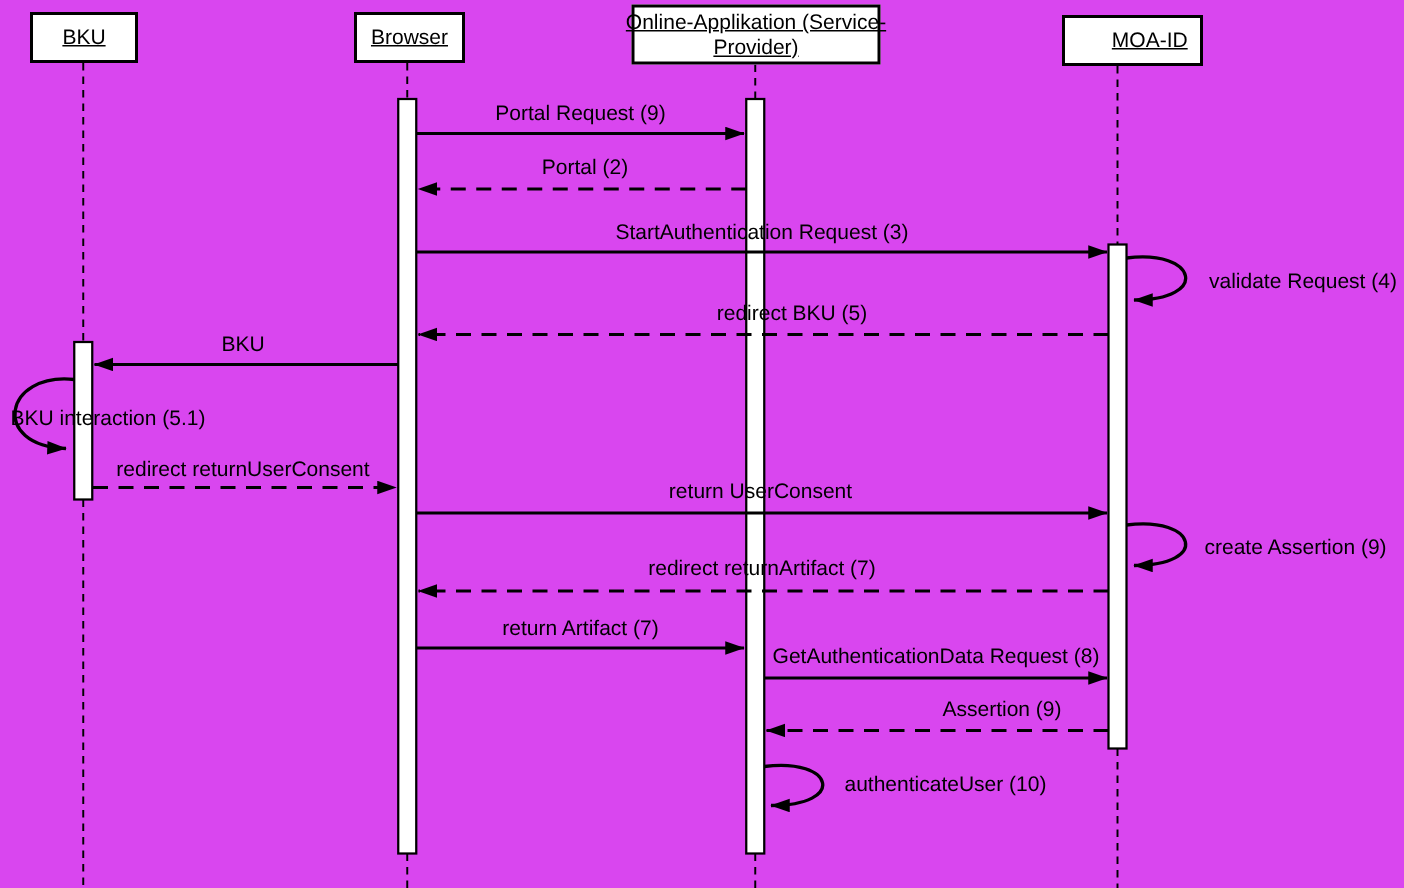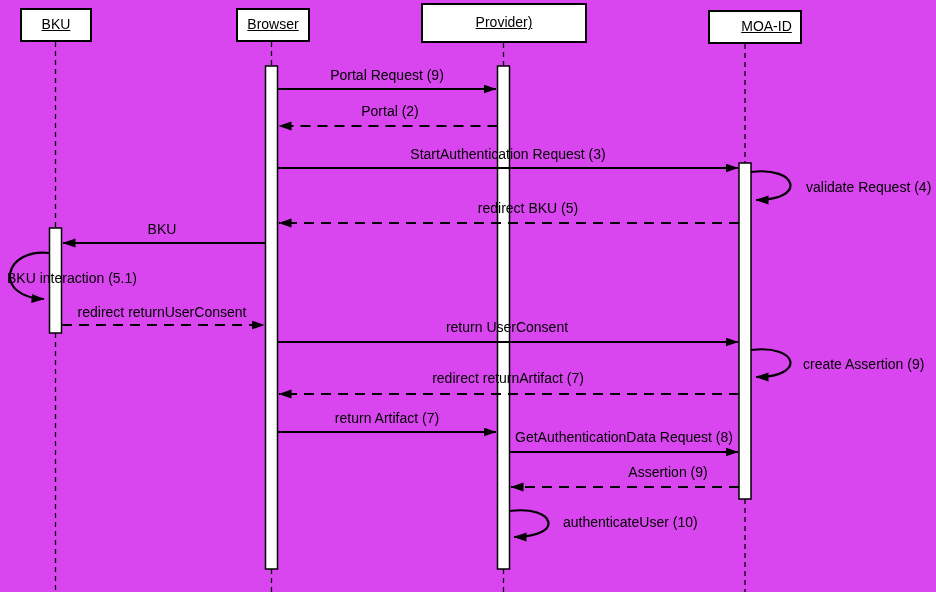--- a/index.html
+++ b/index.html
@@ -91,20 +91,21 @@
     </g>
   </svg>
 
   <div class="actor-box" style="left:20px; top:8px; width:72px; height:34px;">
     <span>BKU</span>
   </div>
   <div class="actor-box" style="left:236px; top:8px; width:74px; height:34px;">
     <span>Browser</span>
   </div>
   <div class="actor-box" style="left:421px; top:3px; width:166px; height:40px;">
+    <span>Online-Applikation (Service-</span>
     <span>Provider)</span>
   </div>
   <div class="actor-box" style="left:708px; top:10px; width:94px; height:34px;padding-left:23px;">
     <span>MOA-ID</span>
   </div>
 
   <div class="msg-label centered" style="left:387px; top:67px;">Portal Request (9)</div>
   <div class="msg-label centered" style="left:390px; top:103px;">Portal (2)</div>
   <div class="msg-label centered" style="left:508px; top:146px;">StartAuthentication Request (3)</div>
   <div class="msg-label" style="left:806px; top:179px;">validate Request (4)</div>

